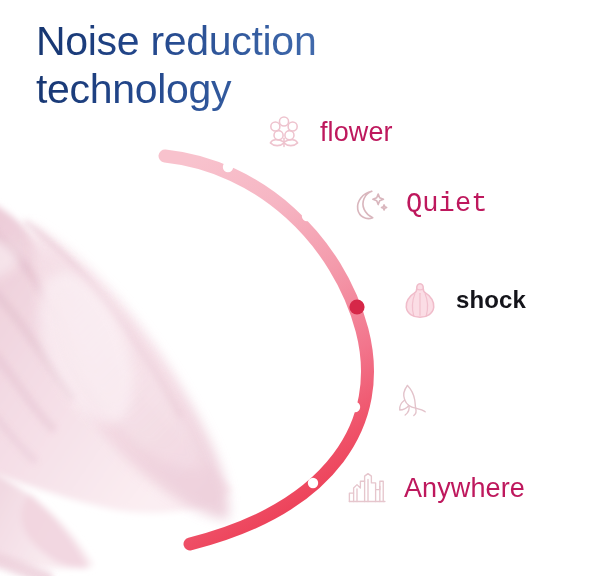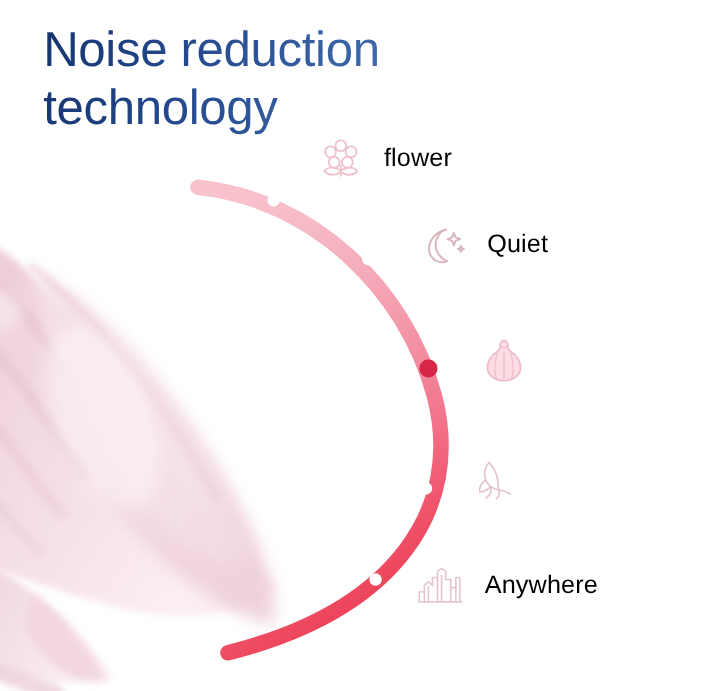--- a/index.html
+++ b/index.html
@@ -62,33 +62,33 @@
   }
   .feature .ficon {
     width: 44px;
     height: 44px;
     flex: 0 0 44px;
     display: flex;
     align-items: center;
     justify-content: center;
   }
   .feature .flabel {
-    font-size: 21px;
-    color: #000000;
+    font-size: 27px;
+    color: #be185d;
     letter-spacing: 0.1px;
     white-space: nowrap;
   }
   .feature.active .flabel {
     font-weight: 700;
     font-size: 24px;
     color: #14141a;
   }
 
   #feat-0 { left: 262px; top: 110px; }
-  #feat-1 { left: 348px; top: 182px; }
+  #feat-1 { left: 348px; top: 182px; font-family: Liberation Mono, monospace; }
   #feat-2 { left: 398px; top: 278px; }
   #feat-3 { left: 390px; top: 378px; }
   #feat-4 { left: 346px; top: 466px; align-items: center; }
 </style>
 </head>
 <body>
 
 <div id="headline">Noise reduction
 technology</div>
 
@@ -227,20 +227,21 @@
                  C 26 13.6, 25.2 12.4, 25.4 10 C 25.6 7.2, 24.4 5, 22 5 Z"></path>
       </g>
       <g fill="none" stroke="#f0bcca" stroke-width="1.3" stroke-linecap="round" opacity="0.85">
         <path d="M22 15 V 38"></path>
         <path d="M16.6 15.6 C 14 22, 13.4 31, 15.4 38.4"></path>
         <path d="M27.4 15.6 C 30 22, 30.6 31, 28.6 38.4"></path>
         <path d="M18.6 10.4 C 20.8 11.6, 23.2 11.6, 25.4 10.4"></path>
       </g>
     </svg>
   </span>
+  <span class="flabel">shock</span>
 </div>
 
 <div class="feature" id="feat-3">
   <span class="ficon">
     <svg viewBox="0 0 44 44" width="40" height="40">
       <g fill="none" stroke="#e3c3cb" stroke-width="1.5" stroke-linecap="round" stroke-linejoin="round">
         <path d="M17 6 C 13 11, 12 17, 14 22 C 16 27, 20 30, 26 31"></path>
         <path d="M17 6 C 21 10, 24 16, 25 22 C 25.6 26, 25.6 29, 26 31"></path>
         <path d="M14 22 C 10 25, 8 29, 8.5 33 C 12 33, 16 31, 18.5 28"></path>
         <path d="M26 31 C 30 32, 34 33, 36.5 35"></path>

